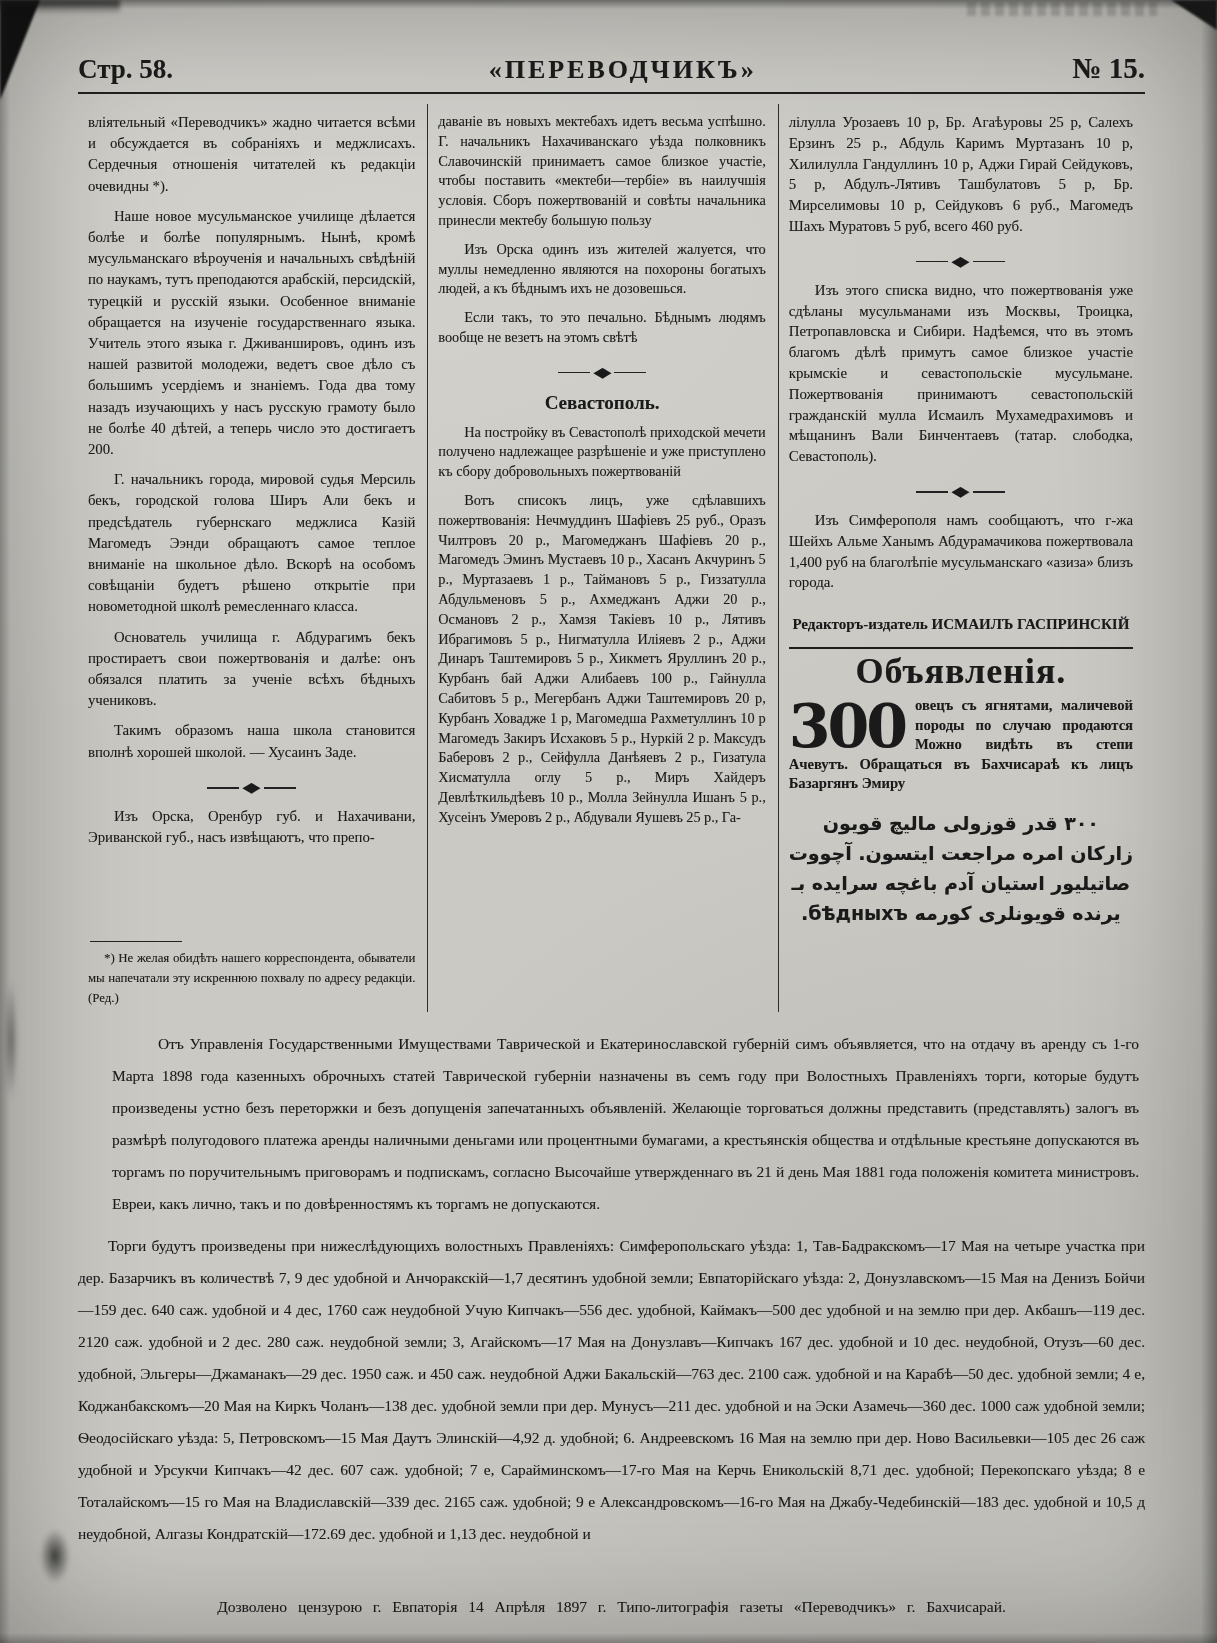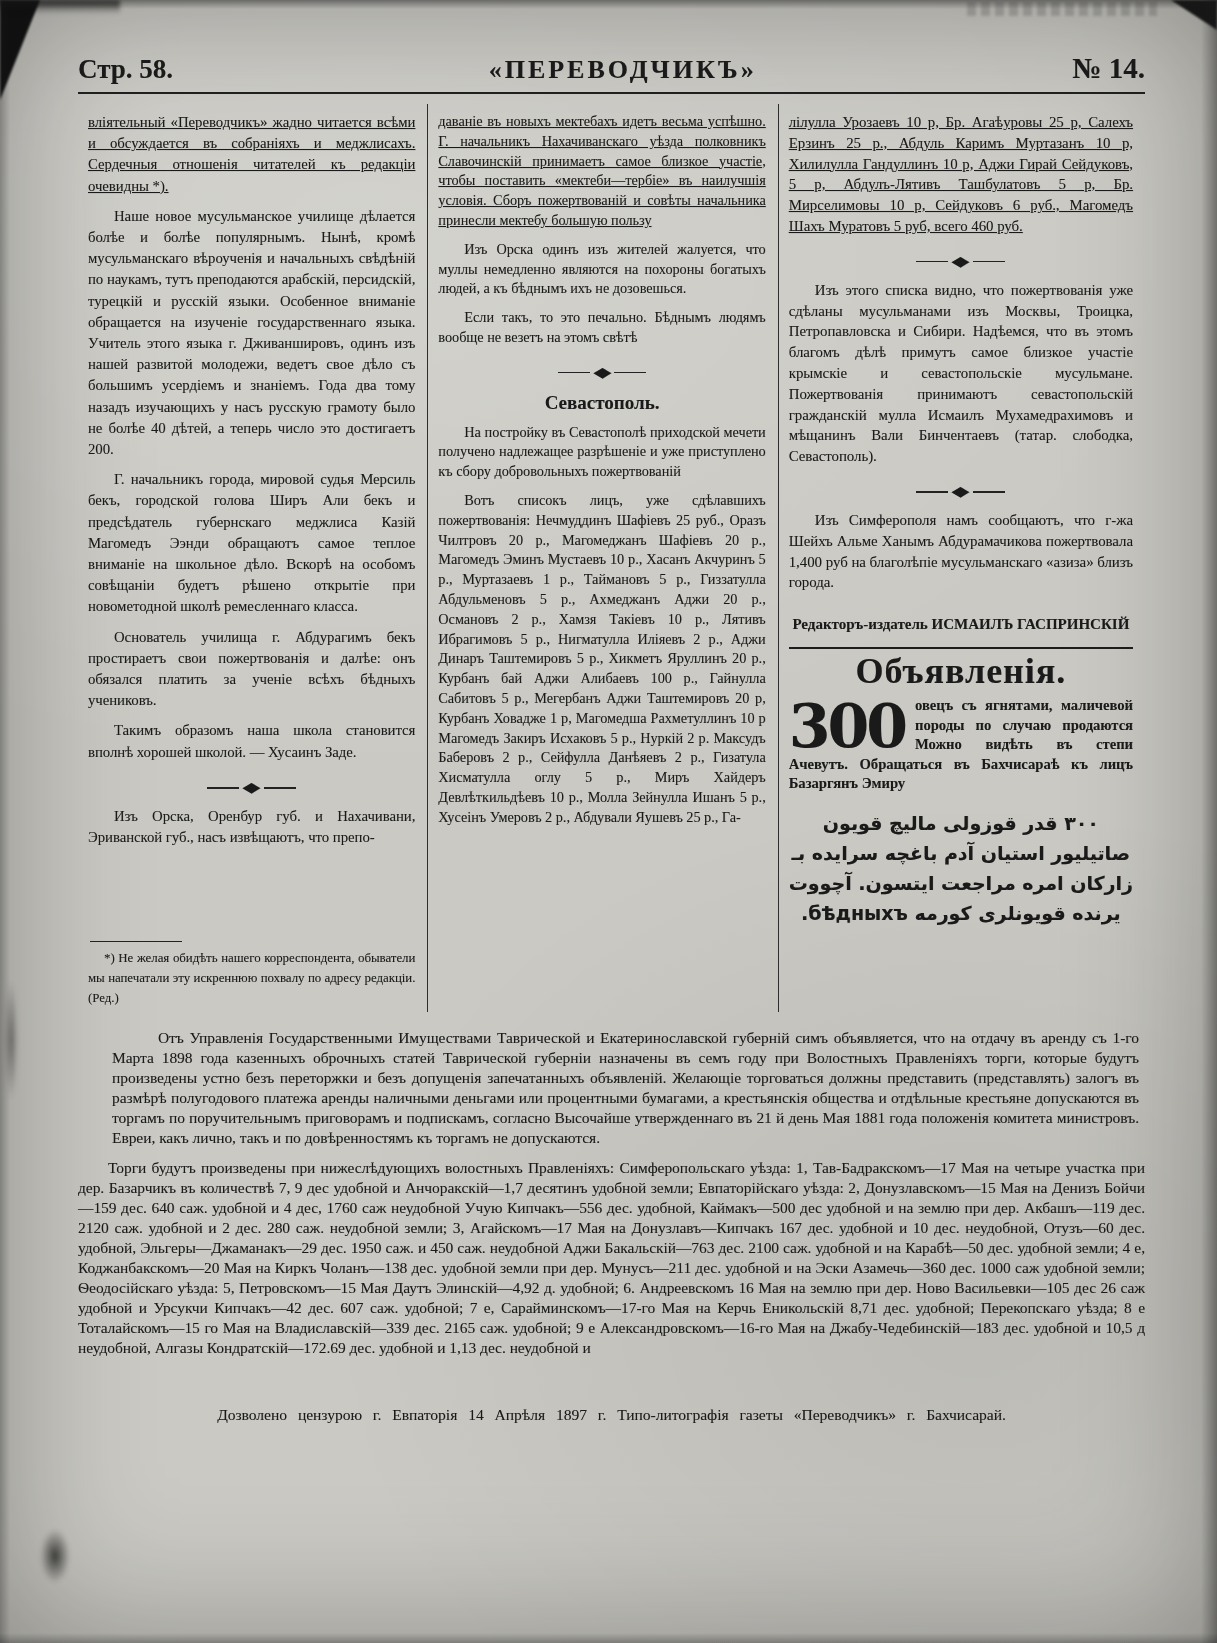--- a/index.html
+++ b/index.html
@@ -38,41 +38,41 @@
   .issue{font-size:29px;}
   .head-rule{height:2px;background:#1f1f1f;margin-top:7px;box-shadow:0 3px 0 -1.4px rgba(30,30,30,0.4);}
 
   .columns{display:flex;margin-top:10px;height:908px;overflow:hidden;}
   .col{flex:1 1 0;padding:8px 12px 0 10px;display:flex;flex-direction:column;text-align:justify;}
   .col + .col{border-left:1.6px solid #2d2d2d;}
   .col1{font-size:14.7px;line-height:21.2px;}
   .col2{font-size:14.2px;line-height:19.8px;}
   .col3{font-size:14.8px;line-height:20.8px;}
   .para{margin:0 0 9px 0;text-indent:26px;}
-  .para.noindent{text-indent:0;text-decoration:underline;}
+  .para.noindent{text-indent:0;}
 
   .divider{display:flex;align-items:center;justify-content:center;margin:9px 0 11px;}
   .divider .dline{width:32px;height:1.4px;background:#222;}
   .divider .dgem{margin:0 7px;font-size:14px;line-height:1;transform:scaleX(1.7);}
 
   .sec-heading{font-weight:bold;text-align:center;font-size:19px;margin:2px 0 10px;}
 
   .footnote-block{margin-top:auto;padding-top:6px;padding-bottom:4px;}
   .footnote-rule{width:92px;height:1.2px;background:#222;margin:0 0 6px 2px;}
   .footnote{font-size:12.8px;line-height:20px;text-indent:16px;margin:0;text-align:justify;}
 
   .editor-line{font-weight:bold;text-align:center;font-size:15px;margin:12px 0 10px;}
   .ads-rule{height:2.2px;background:#1c1c1c;margin:2px 0 12px;}
   .ads-heading{font-weight:bold;font-size:36px;text-align:center;margin:0 0 14px;letter-spacing:1px;}
   .ad{overflow:hidden;font-weight:bold;font-size:14.6px;line-height:19.6px;text-align:justify;}
   .ad-number{float:left;font-size:60px;line-height:54px;font-weight:bold;margin:3px 10px 0 0;letter-spacing:-3px;font-family:"DejaVu Serif",serif;}
   .arabic{direction:rtl;text-align:center;font-family:"DejaVu Sans",sans-serif;font-size:19px;line-height:30px;margin-top:14px;font-weight:bold;}
   .arabic div{white-space:nowrap;}
 
-  .bottom{margin-top:16px;font-size:15.4px;line-height:20px;text-align:justify;}
+  .bottom{margin-top:16px;font-size:15.4px;line-height:32px;text-align:justify;}
   .bottom .bp1{margin:0 6px 10px 34px;text-indent:46px;}
   .bottom .bp2{margin:0;text-indent:30px;}
   .censor{margin-top:48px;text-align:center;font-size:15.5px;word-spacing:7px;}
 </style>
 </head>
 <body>
 
 <div class="page">
 
   <div class="artifact corner-tl"></div>
@@ -84,21 +84,21 @@
   <div class="artifact left-strip"></div>
   <div class="artifact bottom-strip"></div>
   <div class="artifact smudge-bl"></div>
   <div class="artifact smudge-l"></div>
 
   <div class="content">
 
     <header class="masthead">
       <span class="pageno">Стр. 58.</span>
       <span class="m-title">«ПЕРЕВОДЧИКЪ»</span>
-      <span class="issue">№ 14.</span>
+      <span class="issue">№ 15.</span>
     </header>
     <div class="head-rule"></div>
 
     <div class="columns">
 
       <section class="col col1">
         <p class="para noindent">вліятельный «Переводчикъ» жадно читается всѣми и обсуждается въ собраніяхъ и меджлисахъ. Сердечныя отношенія читателей къ редакціи очевидны *).</p>
         <p class="para">Наше новое мусульманское училище дѣлается болѣе и болѣе популярнымъ. Нынѣ, кромѣ мусульманскаго вѣроученія и начальныхъ свѣдѣній по наукамъ, тутъ преподаются арабскій, персидскій, турецкій и русскій языки. Особенное вниманіе обращается на изученіе государственнаго языка. Учитель этого языка г. Дживаншировъ, одинъ изъ нашей развитой молодежи, ведетъ свое дѣло съ большимъ усердіемъ и знаніемъ. Года два тому назадъ изучающихъ у насъ русскую грамоту было не болѣе 40 дѣтей, а теперь число это достигаетъ 200.</p>
         <p class="para">Г. начальникъ города, мировой судья Мерсиль бекъ, городской голова Ширъ Али бекъ и предсѣдатель губернскаго меджлиса Казій Магомедъ Ээнди обращаютъ самое теплое вниманіе на школьное дѣло. Вскорѣ на особомъ совѣщаніи будетъ рѣшено открытіе при новометодной школѣ ремесленнаго класса.</p>
         <p class="para">Основатель училища г. Абдурагимъ бекъ простираетъ свои пожертвованія и далѣе: онъ обязался платить за ученіе всѣхъ бѣдныхъ учениковъ.</p>
@@ -145,22 +145,22 @@
         <p class="para">Изъ Симферополя намъ сообщаютъ, что г-жа Шейхъ Альме Ханымъ Абдурамачикова пожертвовала 1,400 руб на благолѣпіе мусульманскаго «азиза» близъ города.</p>
         <p class="editor-line">Редакторъ-издатель ИСМАИЛЪ ГАСПРИНСКІЙ</p>
         <div class="ads-rule"></div>
         <h1 class="ads-heading">Объявленія.</h1>
         <div class="ad">
           <span class="ad-number">300</span>
           <span class="ad-text">овецъ съ ягнятами, маличевой породы по случаю продаются Можно видѣть въ степи Ачевутъ. Обращаться въ Бахчисараѣ къ лицъ Базаргянъ Эмиру</span>
         </div>
         <div class="arabic">
           <div>٣٠٠ قدر قوزولى ماليچ قويون</div>
+          <div>زاركان امره مراجعت ايتسون. آچووت</div>
           <div>صاتيليور استيان آدم باغچه سرايده بـ</div>
-          <div>زاركان امره مراجعت ايتسون. آچووت</div>
           <div>يرنده قويونلرى كورمه бѣдныхъ.</div>
         </div>
       </section>
 
     </div>
 
     <section class="bottom">
       <p class="bp1">Отъ Управленія Государственными Имуществами Таврической и Екатеринославской губерній симъ объявляется, что на отдачу въ аренду съ 1-го Марта 1898 года казенныхъ оброчныхъ статей Таврической губерніи назначены въ семъ году при Волостныхъ Правленіяхъ торги, которые будутъ произведены устно безъ переторжки и безъ допущенія запечатанныхъ объявленій. Желающіе торговаться должны представить (представлять) залогъ въ размѣрѣ полугодового платежа аренды наличными деньгами или процентными бумагами, а крестьянскія общества и отдѣльные крестьяне допускаются въ торгамъ по поручительнымъ приговорамъ и подпискамъ, согласно Высочайше утвержденнаго въ 21 й день Мая 1881 года положенія комитета министровъ. Евреи, какъ лично, такъ и по довѣренностямъ къ торгамъ не допускаются.</p>
       <p class="bp2">Торги будутъ произведены при нижеслѣдующихъ волостныхъ Правленіяхъ: Симферопольскаго уѣзда: 1, Тав-Бадракскомъ—17 Мая на четыре участка при дер. Базарчикъ въ количествѣ 7, 9 дес удобной и Анчоракскій—1,7 десятинъ удобной земли; Евпаторійскаго уѣзда: 2, Донузлавскомъ—15 Мая на Денизъ Бойчи—159 дес. 640 саж. удобной и 4 дес, 1760 саж неудобной Учую Кипчакъ—556 дес. удобной, Каймакъ—500 дес удобной и на землю при дер. Акбашъ—119 дес. 2120 саж. удобной и 2 дес. 280 саж. неудобной земли; 3, Агайскомъ—17 Мая на Донузлавъ—Кипчакъ 167 дес. удобной и 10 дес. неудобной, Отузъ—60 дес. удобной, Эльгеры—Джаманакъ—29 дес. 1950 саж. и 450 саж. неудобной Аджи Бакальскій—763 дес. 2100 саж. удобной и на Карабѣ—50 дес. удобной земли; 4 е, Коджанбакскомъ—20 Мая на Киркъ Чоланъ—138 дес. удобной земли при дер. Мунусъ—211 дес. удобной и на Эски Азамечь—360 дес. 1000 саж удобной земли; Ѳеодосійскаго уѣзда: 5, Петровскомъ—15 Мая Даутъ Элинскій—4,92 д. удобной; 6. Андреевскомъ 16 Мая на землю при дер. Ново Васильевки—105 дес 26 саж удобной и Урсукчи Кипчакъ—42 дес. 607 саж. удобной; 7 е, Сарайминскомъ—17-го Мая на Керчь Еникольскій 8,71 дес. удобной; Перекопскаго уѣзда; 8 е Тоталайскомъ—15 го Мая на Владиславскій—339 дес. 2165 саж. удобной; 9 е Александровскомъ—16-го Мая на Джабу-Чедебинскій—183 дес. удобной и 10,5 д неудобной, Алгазы Кондратскій—172.69 дес. удобной и 1,13 дес. неудобной и</p>
     </section>

